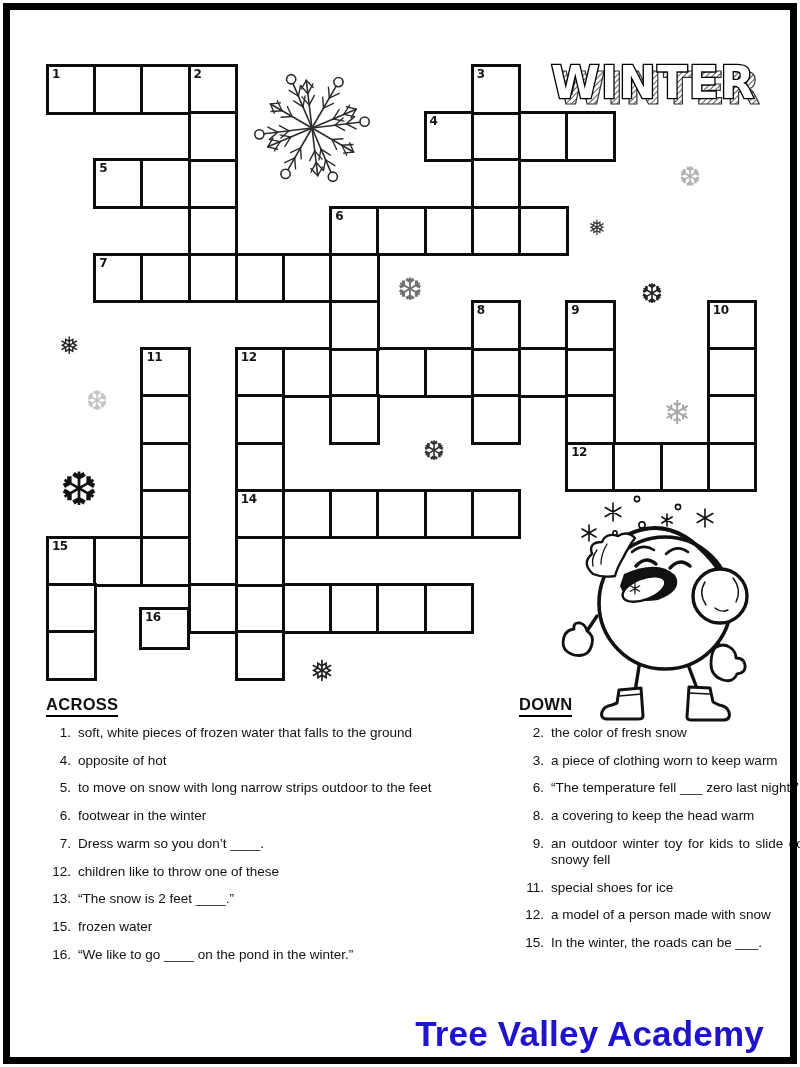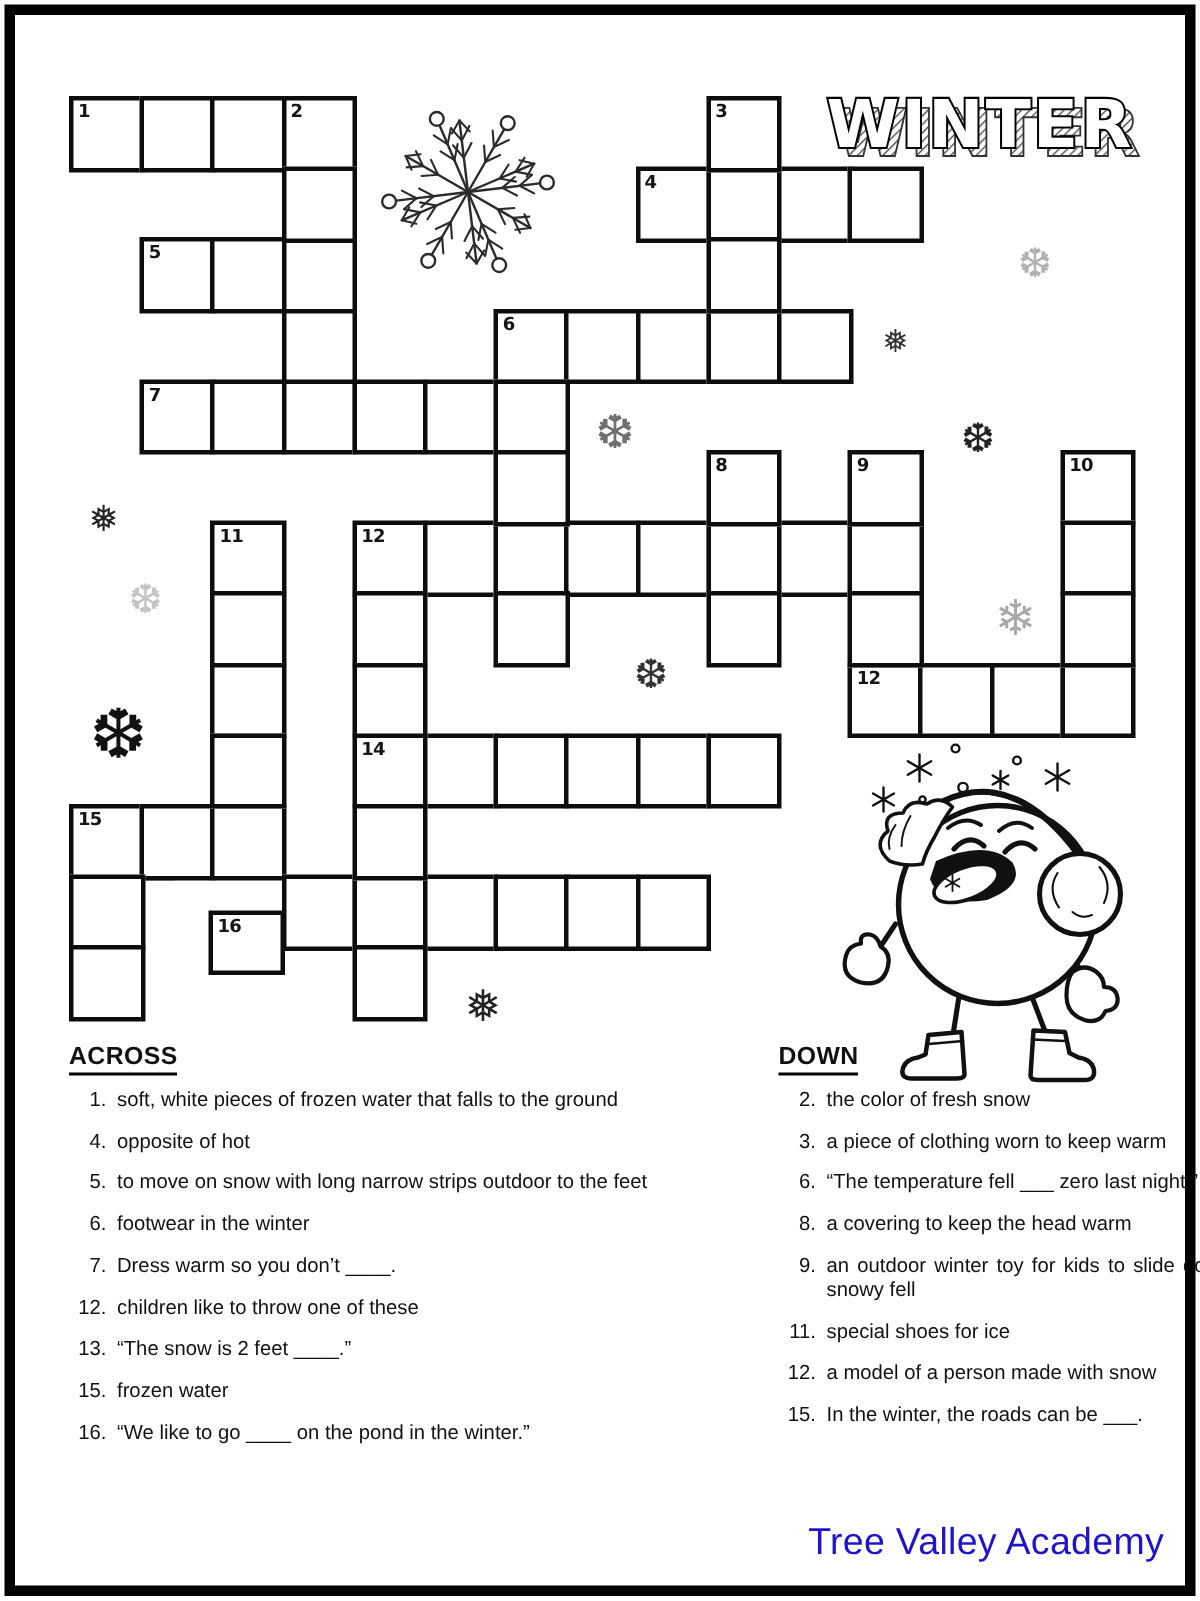--- a/index.html
+++ b/index.html
@@ -32,21 +32,21 @@
   .clues-across{left:46px;top:695px;width:412px;}
   .clues-down{left:485px;top:695px;width:302px;margin-left:34px;}
   .clue-heading{display:inline-block;margin:0 0 8px 0;font-size:16.5px;font-weight:bold;
                 letter-spacing:0.3px;border-bottom:2.5px solid #000;padding-bottom:1px;}
   .clue-list{list-style:none;margin:0;padding:0;}
   .clue{display:flex;margin-bottom:11.5px;font-size:13.5px;line-height:16.2px;}
   .clue .num{flex:0 0 25px;text-align:right;margin-right:7px;}
   .clue .txt{flex:1;}
   .clue.justify .txt{text-align:justify;}
 
-  .footer-brand{position:absolute;right:24px;top:1014px;font-size:25px;font-weight:normal;
+  .footer-brand{position:absolute;right:36px;top:1014px;font-size:35px;font-weight:bold;
                 letter-spacing:0.2px;z-index:20;}
 </style>
 </head>
 <body>
 
 <div class="page">
   <div class="frame"></div>
 
   <svg class="title-svg" width="236" height="62" viewBox="0 0 236 62">
     <defs>

